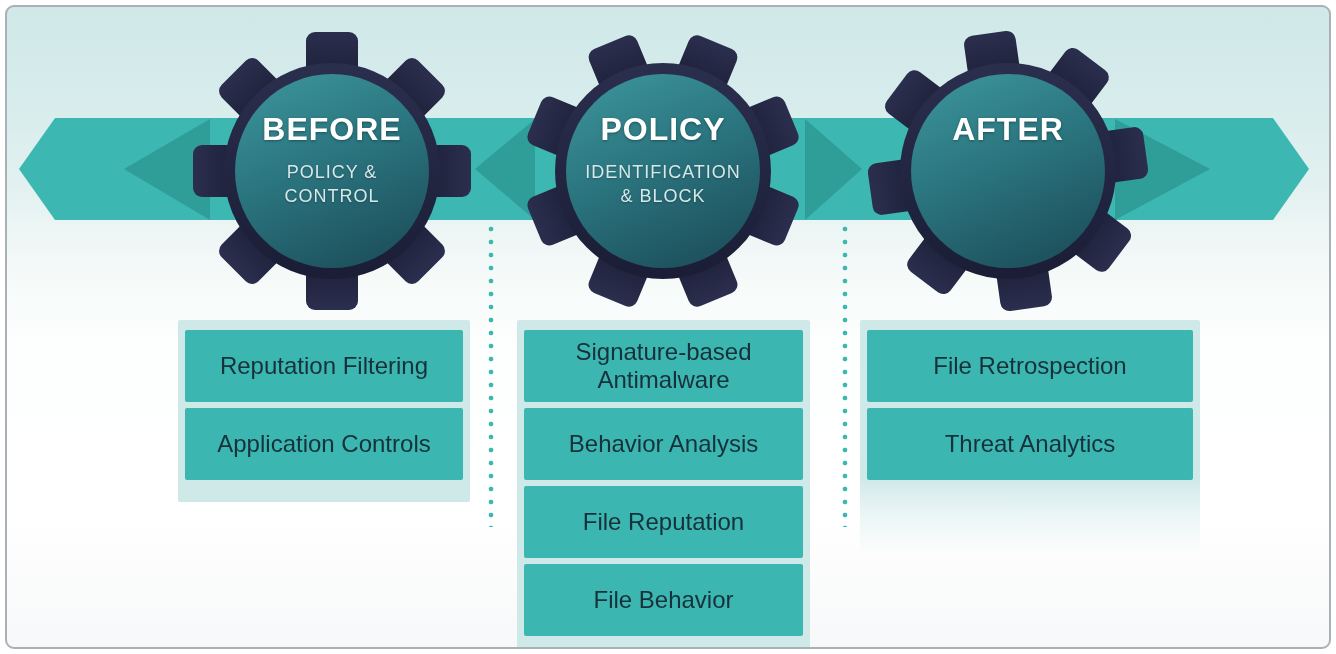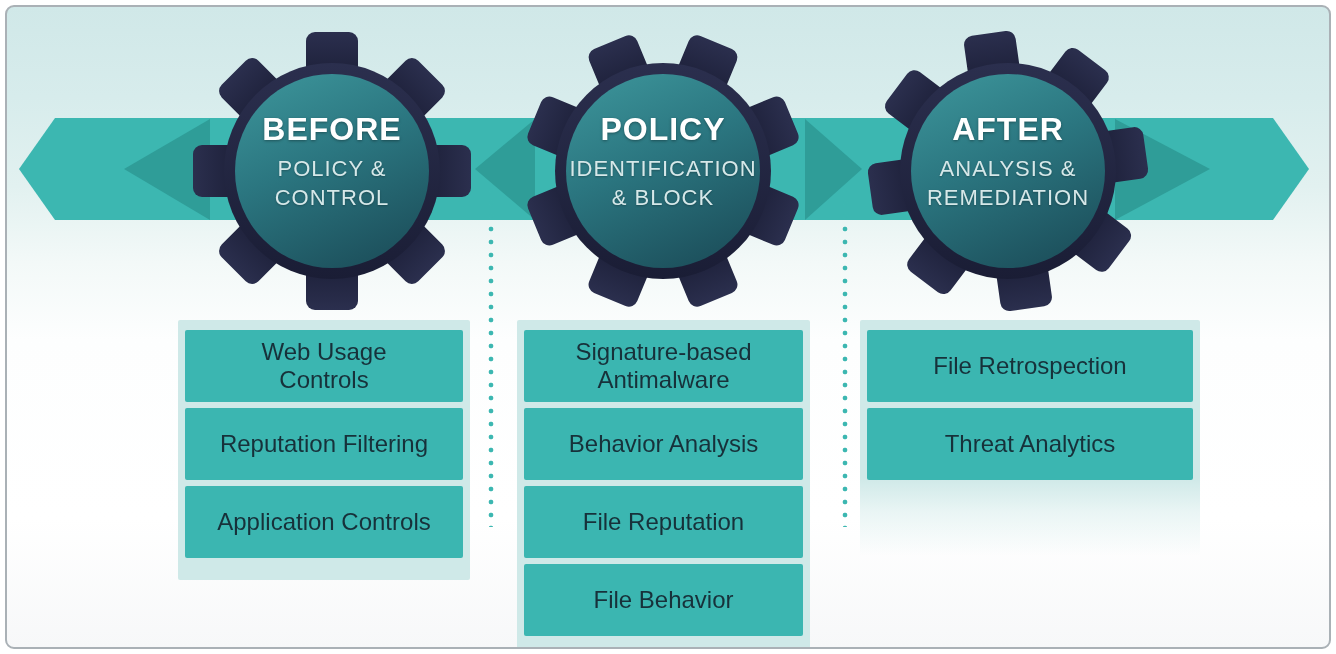--- a/index.html
+++ b/index.html
@@ -13,21 +13,21 @@
   .dots{position:absolute;width:6px;height:340px;top:180px;
         background-image:radial-gradient(circle at 3px 3px,#3cb7b1 2px,rgba(0,0,0,0) 2.7px);
         background-size:6px 13px;background-repeat:repeat-y;}
   .dots-left{left:481px;}
   .dots-right{left:835px;}
   .gear{position:absolute;width:284px;height:284px;top:22px;}
   .gear-before{left:183px;} .gear-during{left:514px;} .gear-after{left:859px;}
   .gear-text{position:absolute;left:22px;right:22px;top:84px;text-align:center;color:#fff;}
   .gear-title{font-size:32px;font-weight:bold;letter-spacing:1px;line-height:1;
               text-shadow:0 1px 3px rgba(0,0,0,0.35);}
-  .gear-sub{margin-top:9px;font-size:22px;letter-spacing:1px;line-height:1.32;
+  .gear-sub{margin-top:16px;font-size:18px;letter-spacing:1px;line-height:1.32;
             color:#d6e8e9;white-space:pre-line;text-shadow:0 1px 2px rgba(0,0,0,0.25);}
   .panel{position:absolute;top:313px;padding:10px 7px 8px 7px;border-radius:2px;
          background:#cfe9e8;box-sizing:border-box;}
   .panel-before{left:171px;width:292px;}
   .panel-during{left:510px;width:293px;}
   .panel-after{left:853px;width:340px;height:236px;
          background:linear-gradient(180deg,#cfe9e8 0px,#cfe9e8 158px,
                     rgba(216,237,236,0.55) 192px,rgba(235,245,245,0) 236px);}
   .cap{height:72px;margin-bottom:6px;background:#3bb6b1;border-radius:2px;
        display:flex;align-items:center;justify-content:center;text-align:center;
@@ -121,28 +121,24 @@
           <rect x="-26" y="-139" width="52" height="54" rx="9" transform="rotate(225)"></rect>
           <rect x="-26" y="-139" width="52" height="54" rx="9" transform="rotate(270)"></rect>
           <rect x="-26" y="-139" width="52" height="54" rx="9" transform="rotate(315)"></rect>
         </g>
         <circle r="108"></circle>
       </g>
       <circle r="97" fill="url(#circG)"></circle>
     </svg>
     <div class="gear-text">
       <div class="gear-title">AFTER</div>
-      <div class="gear-sub">ANALYSIS &amp;
-REMEDIATION</div>
     </div>
   </div>
 
   <div class="panel panel-before">
-    <div class="cap">Web Usage
-Controls</div>
     <div class="cap">Reputation Filtering</div>
     <div class="cap">Application Controls</div>
   </div>
 
   <div class="panel panel-during">
     <div class="cap">Signature-based
 Antimalware</div>
     <div class="cap">Behavior Analysis</div>
     <div class="cap">File Reputation</div>
     <div class="cap">File Behavior</div>

